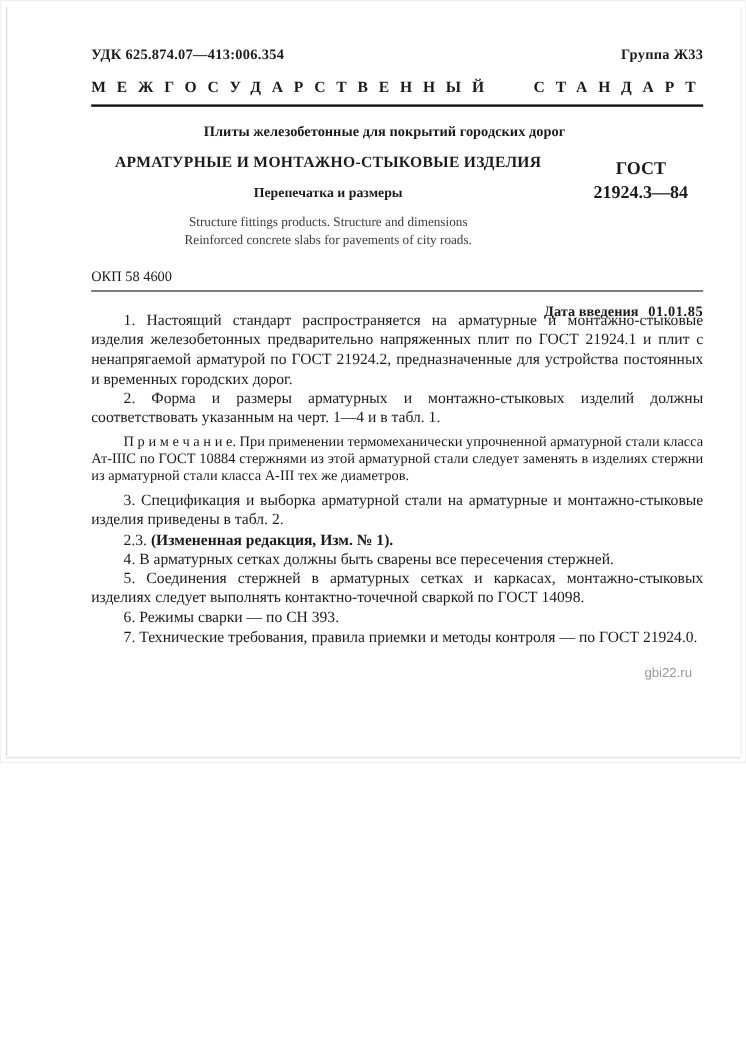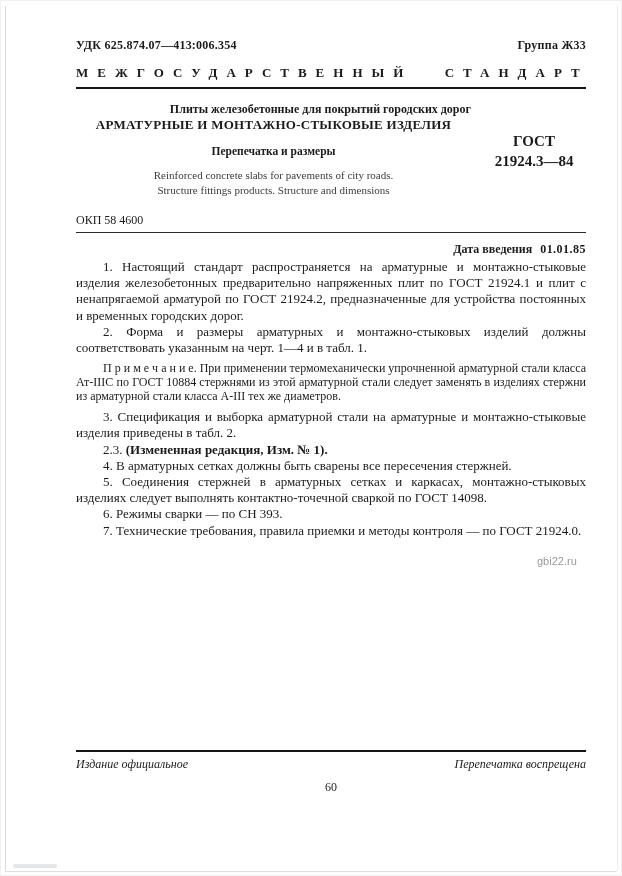--- a/index.html
+++ b/index.html
@@ -1,18 +1,18 @@
 <!DOCTYPE html>
 <html><head>
 <meta charset="utf-8">
 <style>
   html,body{margin:0;padding:0;background:#ffffff;}
   .page{
     position:relative;
-    width:622px;height:876px;
+    width:622px;height:636px;
     background:#ffffff;
     font-family:"Liberation Serif","DejaVu Serif",serif;
     color:#1b1b1b;
     overflow:hidden;
     box-shadow:inset 0 0 0 1px #f0f0f0;
   }
   .scan-edge-left{position:absolute;left:5px;top:6px;bottom:6px;width:1px;background:#d9d9d9;}
   .scan-edge-bottom{position:absolute;left:5px;right:5px;bottom:4px;height:1px;background:#dedede;}
   .scan-edge-right{position:absolute;right:4px;top:6px;bottom:6px;width:1px;background:#ededed;}
 
@@ -21,21 +21,21 @@
   .std-title{
     margin-top:12px;
     font-size:13px;font-weight:bold;
     letter-spacing:9px;word-spacing:20px;
     white-space:nowrap;
   }
   .rule-thick{border:none;border-top:2.5px solid #151515;margin:6px 0 0 0;}
 
   .title-block{position:relative;margin-top:13px;padding-right:115px;text-align:center;}
   .title-subject{font-size:12px;font-weight:bold;text-align:right;}
-  .title-main{font-size:13px;font-weight:bold;letter-spacing:0.02em;}
+  .title-main{font-size:13px;font-weight:bold;margin-top:10px;letter-spacing:0.02em;}
   .title-sub{font-size:11.5px;font-weight:bold;margin-top:12px;}
   .title-english{margin-top:11px;font-size:11px;line-height:1.32;color:#3c3c3c;}
   .gost-box{
     position:absolute;right:-4px;top:30px;width:112px;
     text-align:center;font-weight:bold;font-size:15px;line-height:1.3;
   }
   .okp-row{margin-top:16px;text-align:left;font-size:12px;}
   .rule-thin{border:none;border-top:1.5px solid #2a2a2a;margin:4px 0 0 0;}
   .date-row{margin-top:9px;text-align:right;font-size:12px;font-weight:bold;}
   .date-value{margin-left:8px;letter-spacing:0.04em;}
@@ -72,22 +72,22 @@
       <span>Группа Ж33</span>
     </div>
     <div class="std-title">МЕЖГОСУДАРСТВЕННЫЙ СТАНДАРТ</div>
     <hr class="rule-thick">
 
     <div class="title-block">
       <div class="title-subject">Плиты железобетонные  для покрытий городских дорог</div>
       <div class="title-main">АРМАТУРНЫЕ И МОНТАЖНО-СТЫКОВЫЕ ИЗДЕЛИЯ</div>
       <div class="title-sub">Перепечатка и размеры</div>
       <div class="title-english">
+        <div>Structure fittings products. Structure and dimensions</div>
         <div>Reinforced concrete slabs for pavements of city roads.</div>
-        <div>Structure fittings products. Structure and dimensions</div>
       </div>
       <div class="gost-box">
         <div>ГОСТ</div>
         <div>21924.3—84</div>
       </div>
     </div>
 
     <div class="okp-row">ОКП 58 4600</div>
     <hr class="rule-thin">
 

